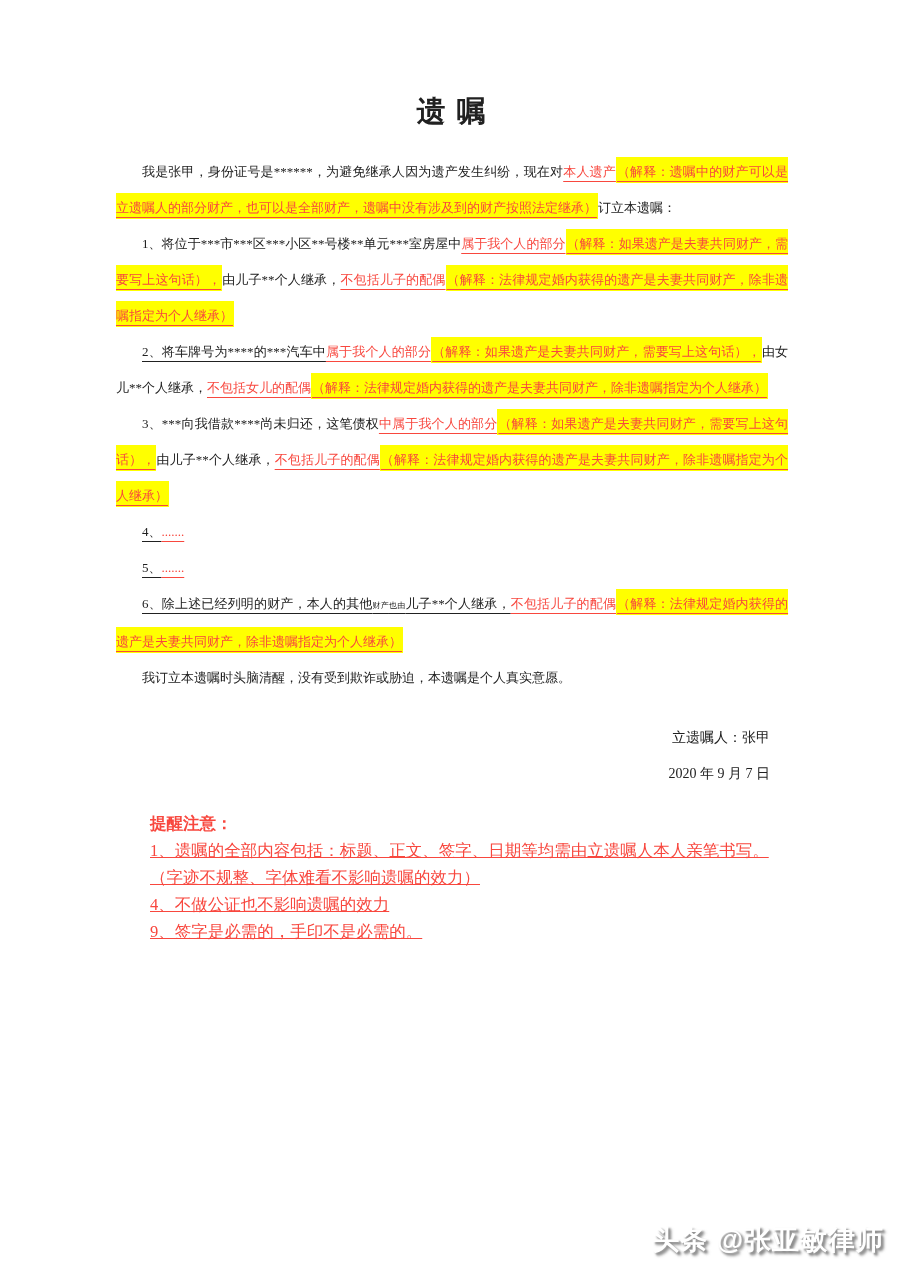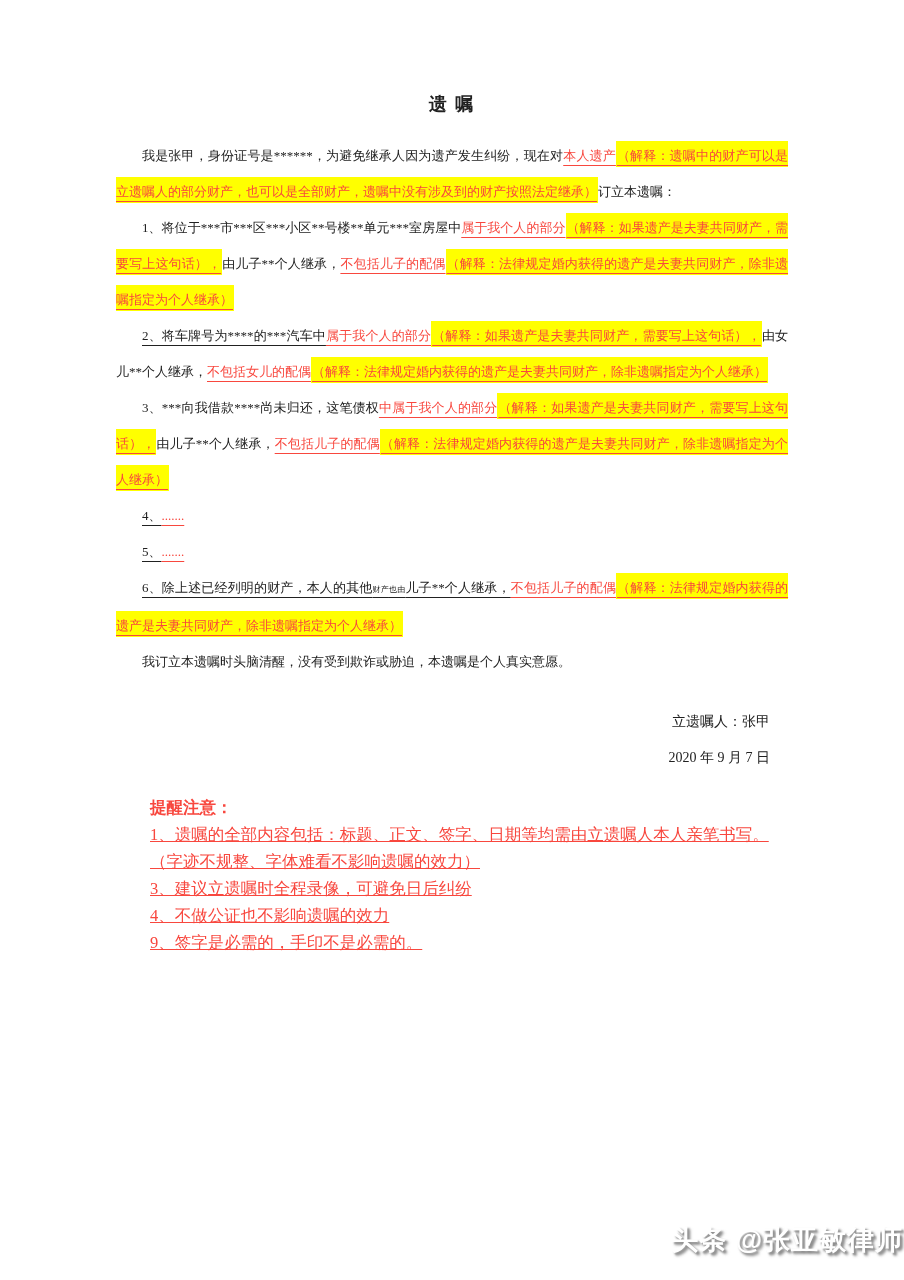--- a/index.html
+++ b/index.html
@@ -18,21 +18,21 @@
   .page{
     position:relative;
     width:904px;
     height:1280px;
     background:#ffffff;
     overflow:hidden;
     padding:92px 116px 0 116px;
   }
   .title{
     text-align:center;
-    font-size:18px;
+    font-size:29px;
     font-weight:bold;
     letter-spacing:2px;
     margin-bottom:22px;
   }
   .para{
     font-size:13px;
     line-height:36px;
     text-align:justify;
     text-indent:2em;
   }
@@ -67,21 +67,21 @@
     margin-top:18px;
     margin-left:34px;
     color:var(--red-text);
     font-size:16.5px;
     line-height:27px;
   }
   .notes-heading{font-weight:bold;}
   .note-line{text-align:left;text-decoration:underline;}
   .watermark{
     position:absolute;
-    right:1px;
+    right:20px;
     bottom:22px;
     font-family:"Liberation Sans","DejaVu Sans",sans-serif;
     font-size:27px;
     font-weight:bold;
     letter-spacing:1px;
     color:#ffffff;
     text-shadow:2px 2px 2px var(--watermark-shadow), 3px 3px 3px rgba(90,90,90,.6);
   }
 </style>
 </head>
@@ -107,23 +107,20 @@
   </div>
 
   <div class="notes" data-name="notes-section">
     <p class="notes-heading" data-name="notes-heading">提醒注意：</p>
     <div id="notes-list" data-name="notes-list">
         <div class="note-item" data-name="note-item">
           <div class="note-line" data-name="note-line">1、遗嘱的全部内容包括：标题、正文、签字、日期等均需由立遗嘱人本人亲笔书写。</div>
           <div class="note-line" data-name="note-line">（字迹不规整、字体难看不影响遗嘱的效力）</div>
         </div>
         <div class="note-item" data-name="note-item">
-          <div class="note-line" data-name="note-line">3、建议立遗嘱时全程录像，可避免日后纠纷</div>
-        </div>
-        <div class="note-item" data-name="note-item">
           <div class="note-line" data-name="note-line">4、不做公证也不影响遗嘱的效力</div>
         </div>
         <div class="note-item" data-name="note-item">
           <div class="note-line" data-name="note-line">9、签字是必需的，手印不是必需的。</div>
         </div>
       </div>
   </div>
 
   <div class="watermark" data-name="watermark">头条 @张亚敏律师</div>
 </div>

